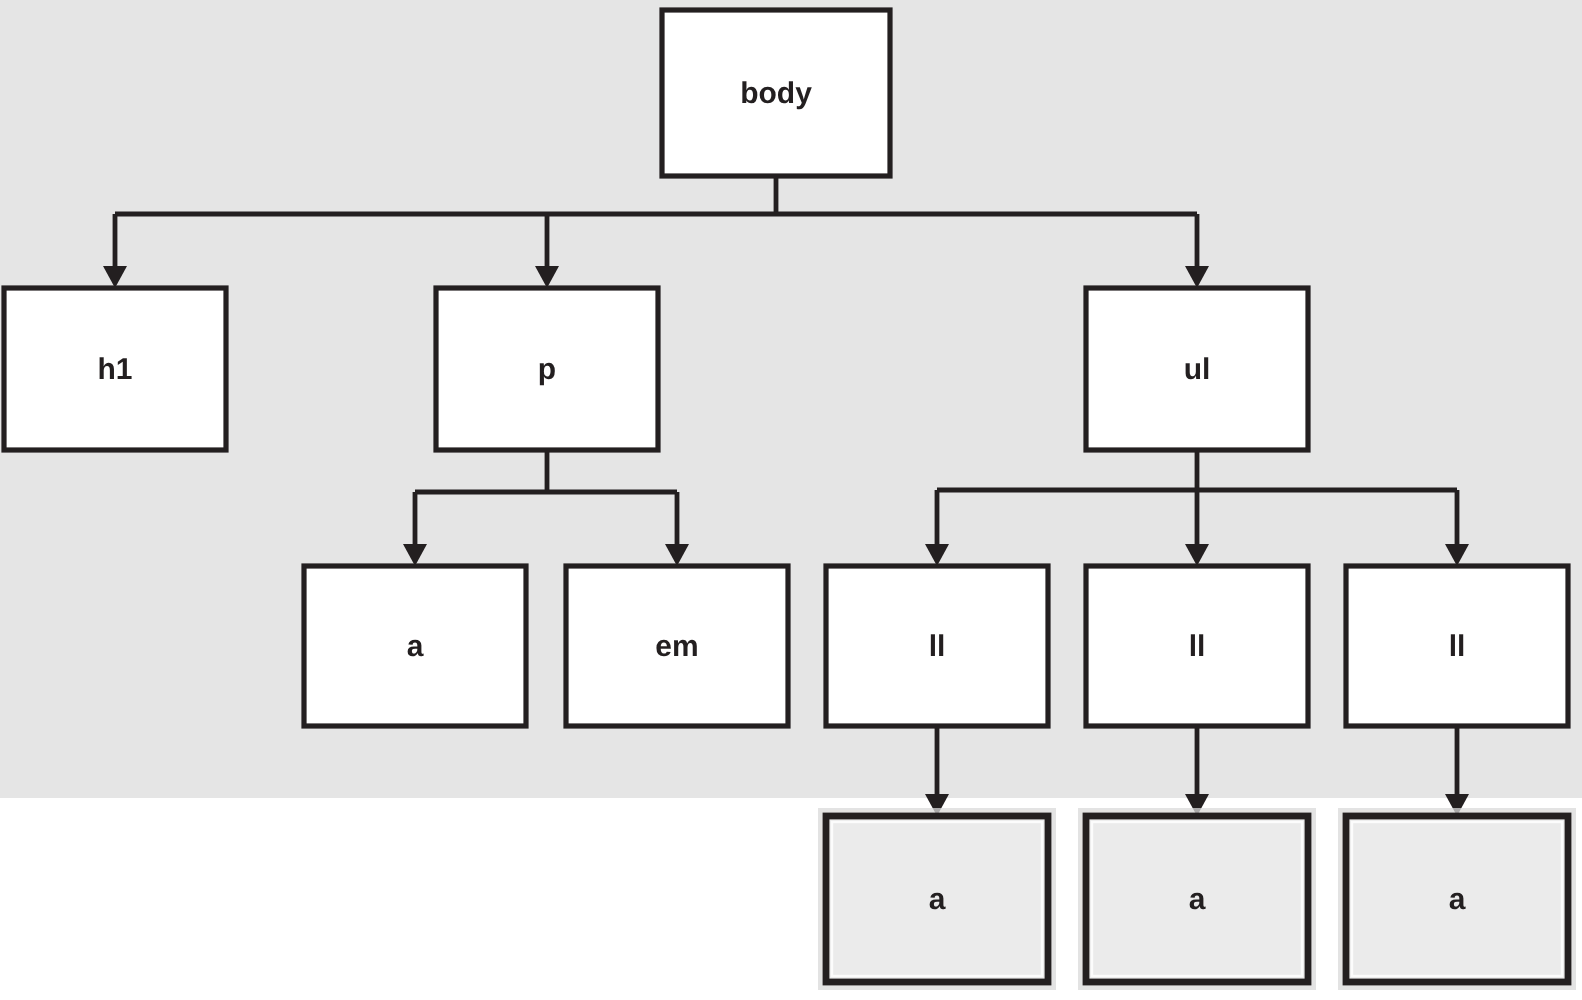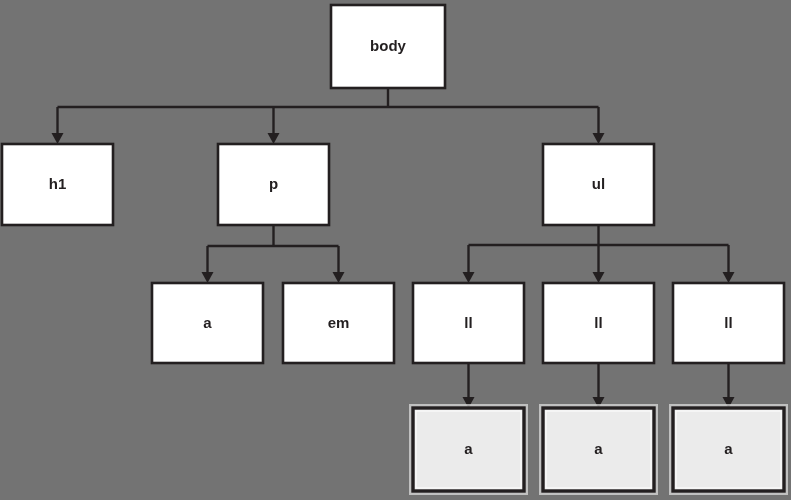--- a/index.html
+++ b/index.html
@@ -10,22 +10,22 @@
   }
   body {
     width: 791px;
     height: 500px;
     overflow: hidden;
     font-family: "Liberation Sans", sans-serif;
   }
   #diagram-root {
     position: relative;
     width: 791px;
-    height: 500px;
-    background: #737373;
+    height: 399px;
+    background: #e5e5e5;
   }
   svg#tree-svg {
     display: block;
     width: 791px;
     height: 500px;
   }
   .node-box-plain {
     fill: #ffffff;
     stroke: #231f20;
     stroke-width: 2.6;

